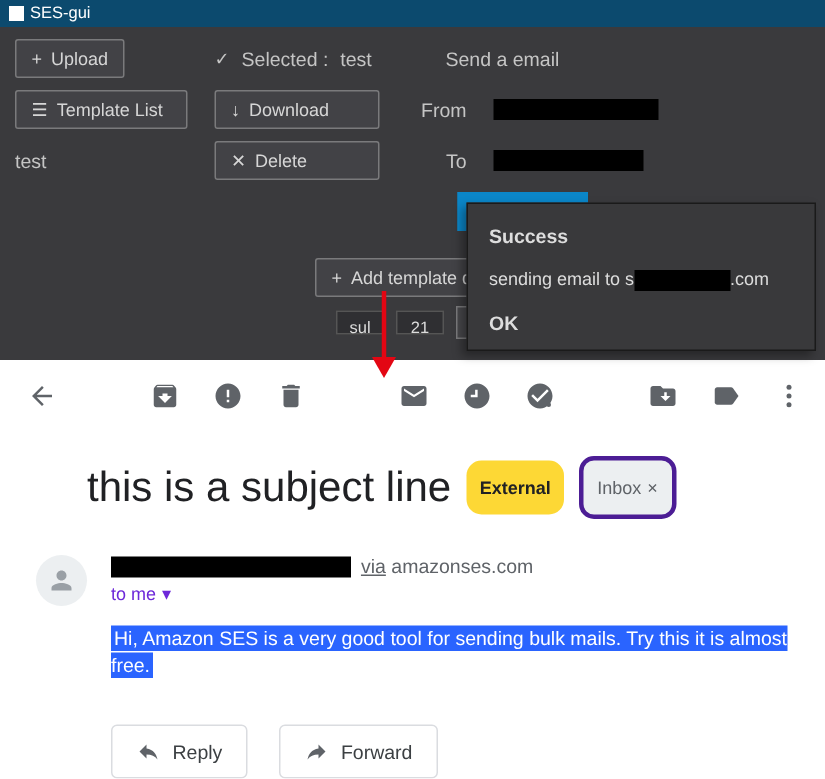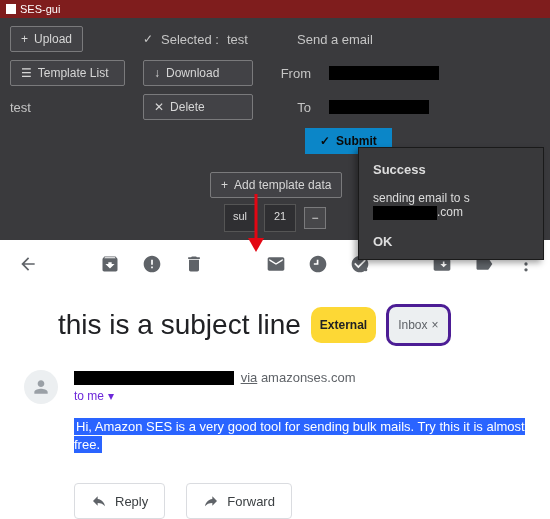--- a/index.html
+++ b/index.html
@@ -1,33 +1,33 @@
 <!DOCTYPE html>
 <html><head>
 <meta charset="utf-8">
 <style>
   * { margin:0; padding:0; box-sizing:border-box; font-family: Arial, Helvetica, sans-serif; }
   body { width:550px; height:519px; background:#fff; overflow:hidden; position:relative; }
   .top { background:#3a3a3d; color:#c9c9c9; position:relative; height:240px; }
-  .titlebar { background:#7f1d1d; color:#fff; font-size:11px; padding:3px 6px; display:flex; align-items:center; gap:4px; }
+  .titlebar { background:#0c4a6e; color:#fff; font-size:11px; padding:3px 6px; display:flex; align-items:center; gap:4px; }
   .titlebar .sq { width:10px; height:10px; background:#fff; display:inline-block; }
   .panel { position:relative; padding:8px 10px; font-size:12px; }
   .btn { border:1px solid #7a7a7c; background:#424246; color:#d6d6d6; padding:5px 10px; display:inline-flex; align-items:center; gap:6px; cursor:pointer; border-radius:2px; }
   .row { display:flex; align-items:center; gap:18px; margin-bottom:8px; }
   .col-left { width:115px; }
   .col-mid { width:110px; }
   .lbl { color:#c5c5c5; font-size:13px; }
   .blk { display:inline-block; background:#000; height:14px; }
   .selected { display:flex; align-items:center; gap:8px; }
   .check { color:#c5c5c5; }
   .submit { background:#0b86c8; color:#0a0a0a; border:1px solid #0b86c8; padding:5px 14px; display:inline-flex; gap:6px; align-items:center; cursor:pointer; font-weight:600; }
   .subrow { display:flex; align-items:center; gap:8px; margin-top:18px; margin-left:200px; }
-  .date { border:1px solid #555; background:#2f2f32; width:32px; height:28px; text-align:center; line-height:22px; font-size:11px; color:#ddd; }
+  .date { border:1px solid #555; background:#2f2f32; width:32px; height:16px; text-align:center; line-height:22px; font-size:11px; color:#ddd; }
   .minus { width:22px; height:22px; border:1px solid #7a7a7c; background:#47474a; color:#ddd; text-align:center; line-height:20px; cursor:pointer; }
-  .modal { position:absolute; right:6px; top:135px; width:186px; background:#39393b; border:1px solid #1a1a1a; box-shadow:-3px 3px 6px rgba(0,0,0,0.35); padding:14px 14px 10px; color:#ddd;margin-top:12px; }
+  .modal { position:absolute; right:6px; top:135px; width:233px; background:#39393b; border:1px solid #1a1a1a; box-shadow:-3px 3px 6px rgba(0,0,0,0.35); padding:14px 14px 10px; color:#ddd; }
   .modal h3 { font-size:13px; font-weight:bold; margin-bottom:14px; }
   .modal p { font-size:12px; }
   .modal .okwrap { text-align:left; margin-top:14px; font-size:13px; font-weight:bold; cursor:pointer; }
   .arrow { position:absolute; left:244px; top:192px; }
   .gm { background:#fff; padding:14px 16px; }
   .gm-toolbar { display:flex; align-items:center; gap:22px; color:#5f6368; padding:0 2px 18px; font-size:18px; }
   .gm-toolbar .sp { flex:0 0 18px; }
   .subj { display:flex; align-items:center; gap:10px; margin:12px 0 24px 42px; }
   .subj h1 { font-size:28px; font-weight:400; color:#202124; }
   .pill { font-size:12px; padding:11px 9px; border-radius:10px; }

